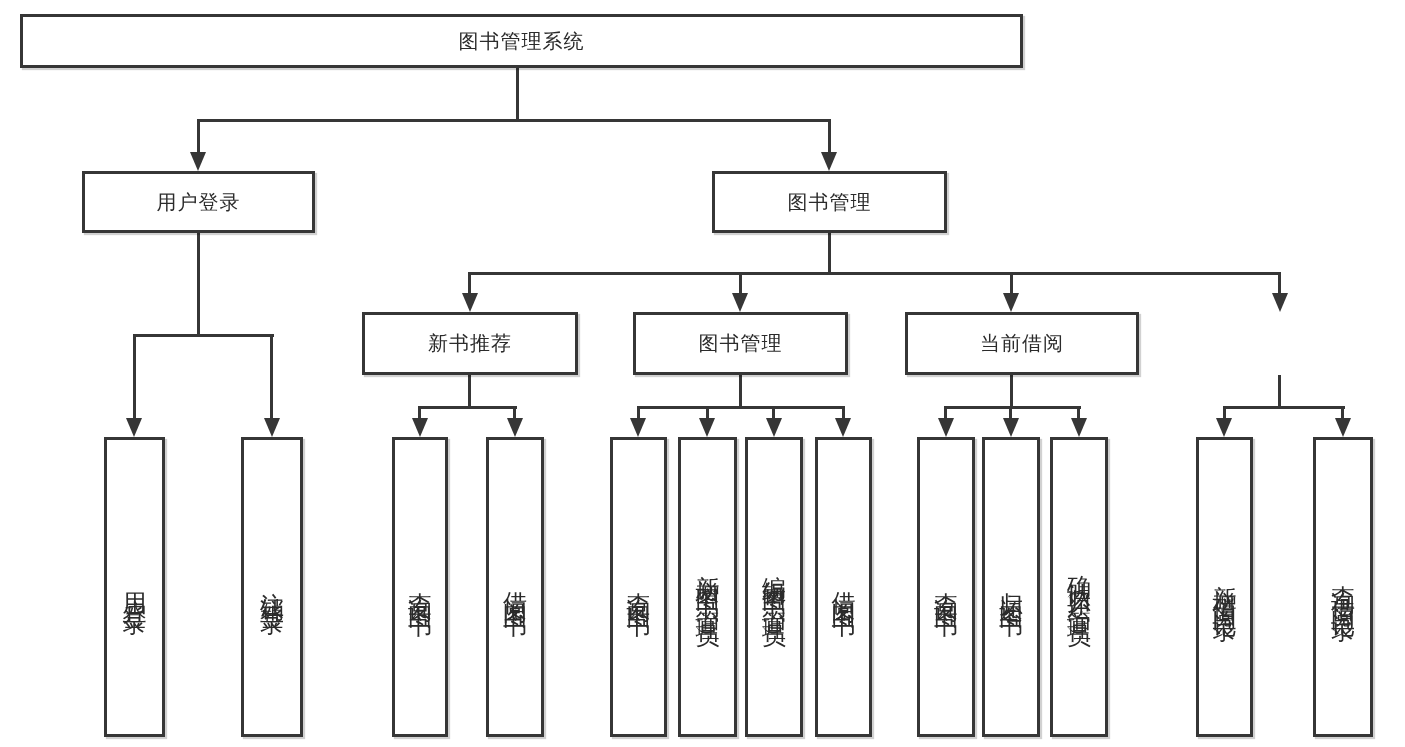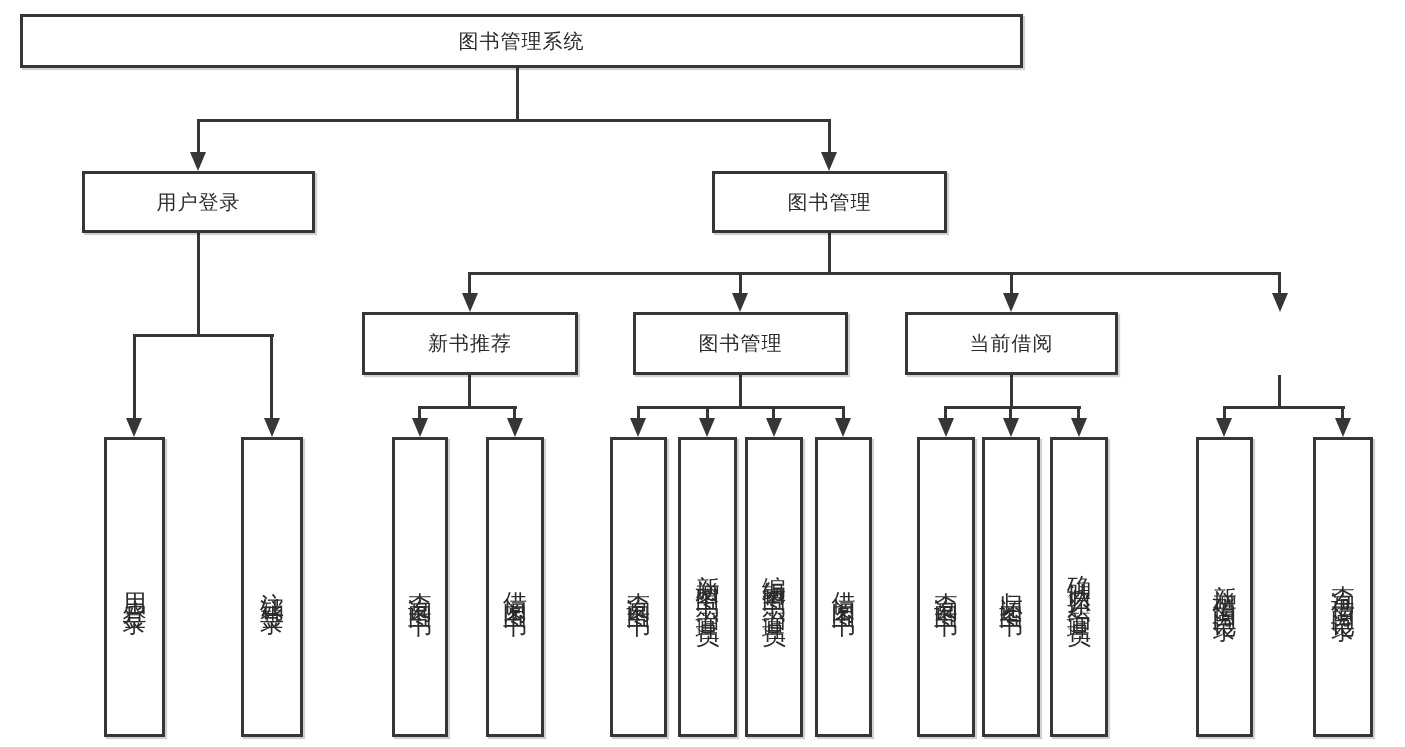--- a/index.html
+++ b/index.html
@@ -127,21 +127,21 @@
   <div class="ln" style="left:1341px;top:406px;width:3px;height:16px;"></div>
   <div class="ar" style="left:1335px;top:418px;"></div>
 
   <div class="box hbox" style="left:20px;top:14px;width:1003px;height:54px;">图书管理系统</div>
 
   <div class="box hbox" style="left:82px;top:171px;width:233px;height:62px;">用户登录</div>
   <div class="box hbox" style="left:712px;top:171px;width:235px;height:62px;">图书管理</div>
 
   <div class="box hbox" style="left:362px;top:312px;width:216px;height:63px;">新书推荐</div>
   <div class="box hbox" style="left:633px;top:312px;width:215px;height:63px;">图书管理</div>
-  <div class="box hbox" style="left:905px;top:312px;width:213px;height:63px;">当前借阅</div>
+  <div class="box hbox" style="left:905px;top:312px;width:234px;height:63px;">当前借阅</div>
 
   <div class="box vbox" style="left:104px;top:437px;width:61px;height:300px;">用户登录</div>
   <div class="box vbox" style="left:241px;top:437px;width:62px;height:300px;">注销登录</div>
 
   <div class="box vbox" style="left:392px;top:437px;width:56px;height:300px;">查询图书</div>
   <div class="box vbox" style="left:486px;top:437px;width:58px;height:300px;">借阅图书</div>
 
   <div class="box vbox" style="left:610px;top:437px;width:57px;height:300px;">查询图书</div>
   <div class="box vbox" style="left:678px;top:437px;width:59px;height:300px;">新增图书（管理员）</div>
   <div class="box vbox" style="left:745px;top:437px;width:58px;height:300px;">编辑图书（管理员）</div>

